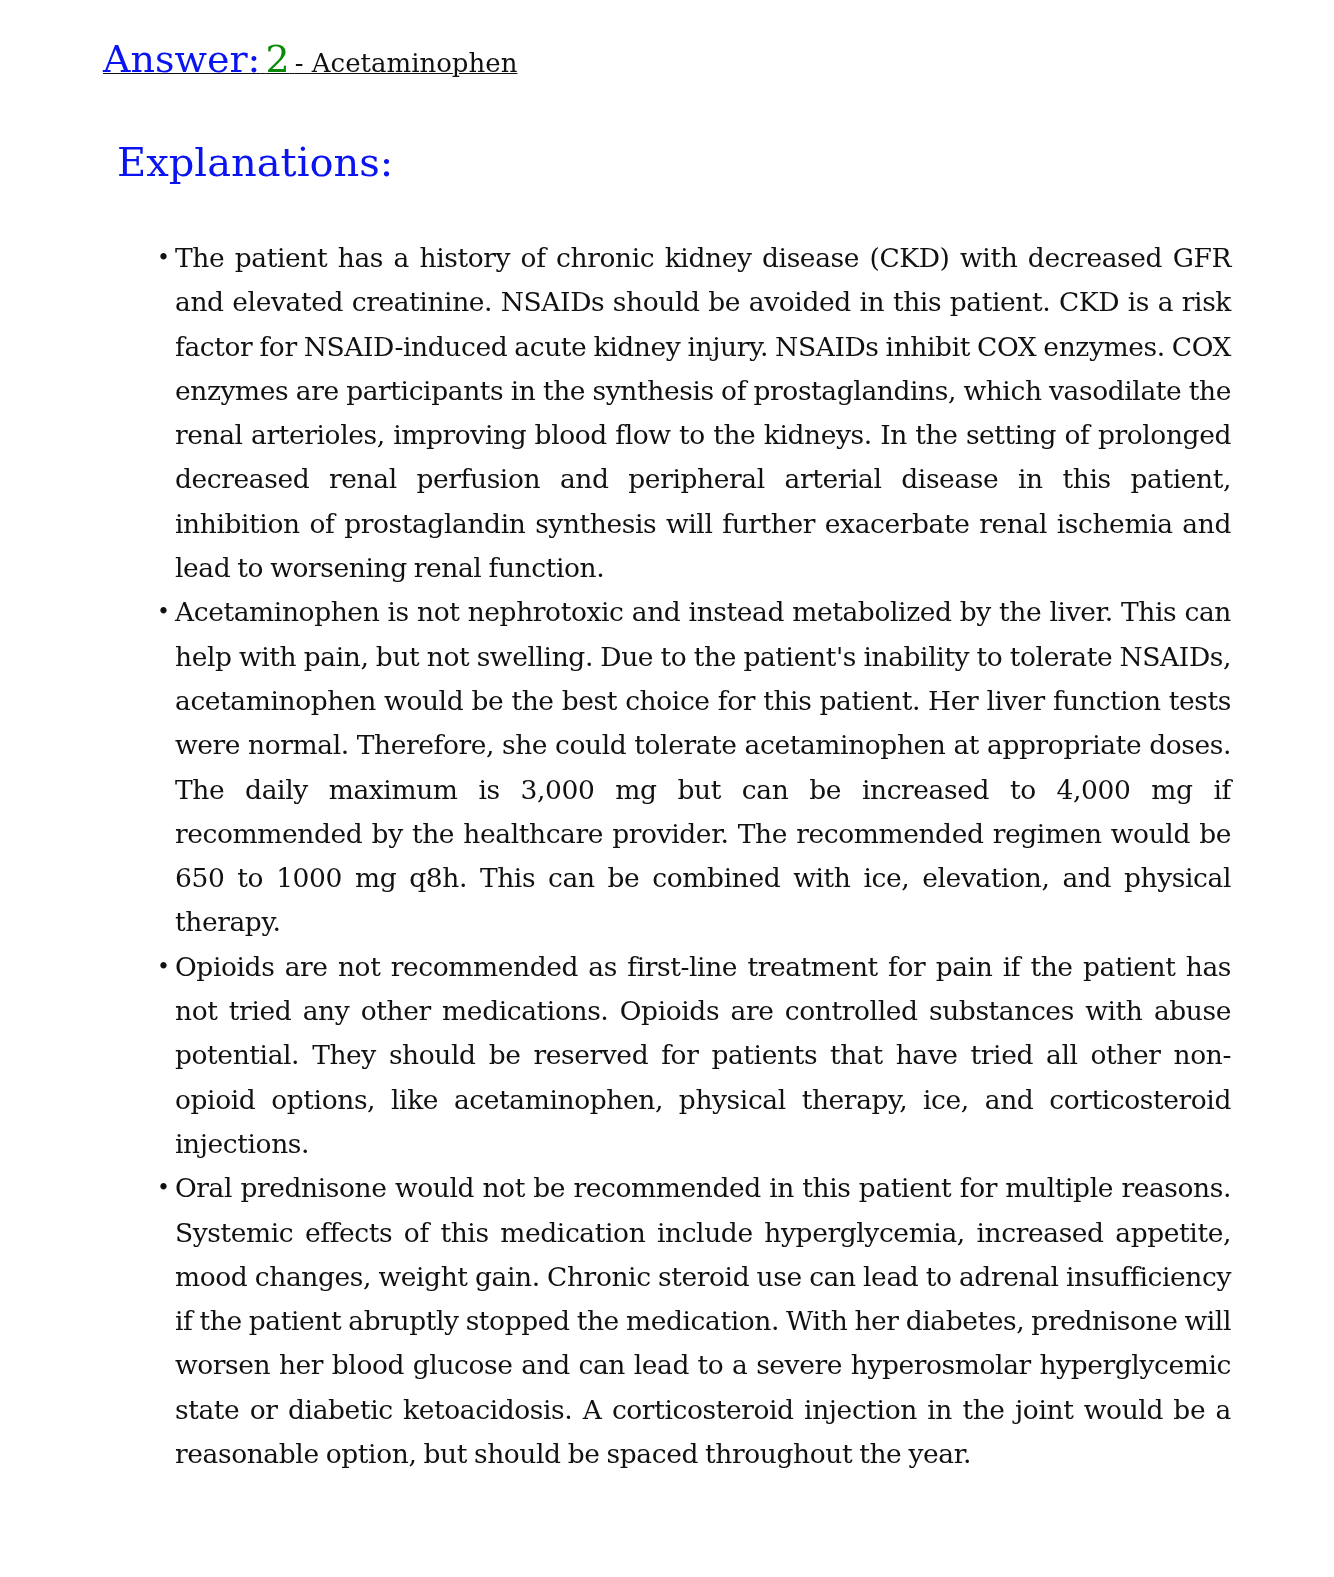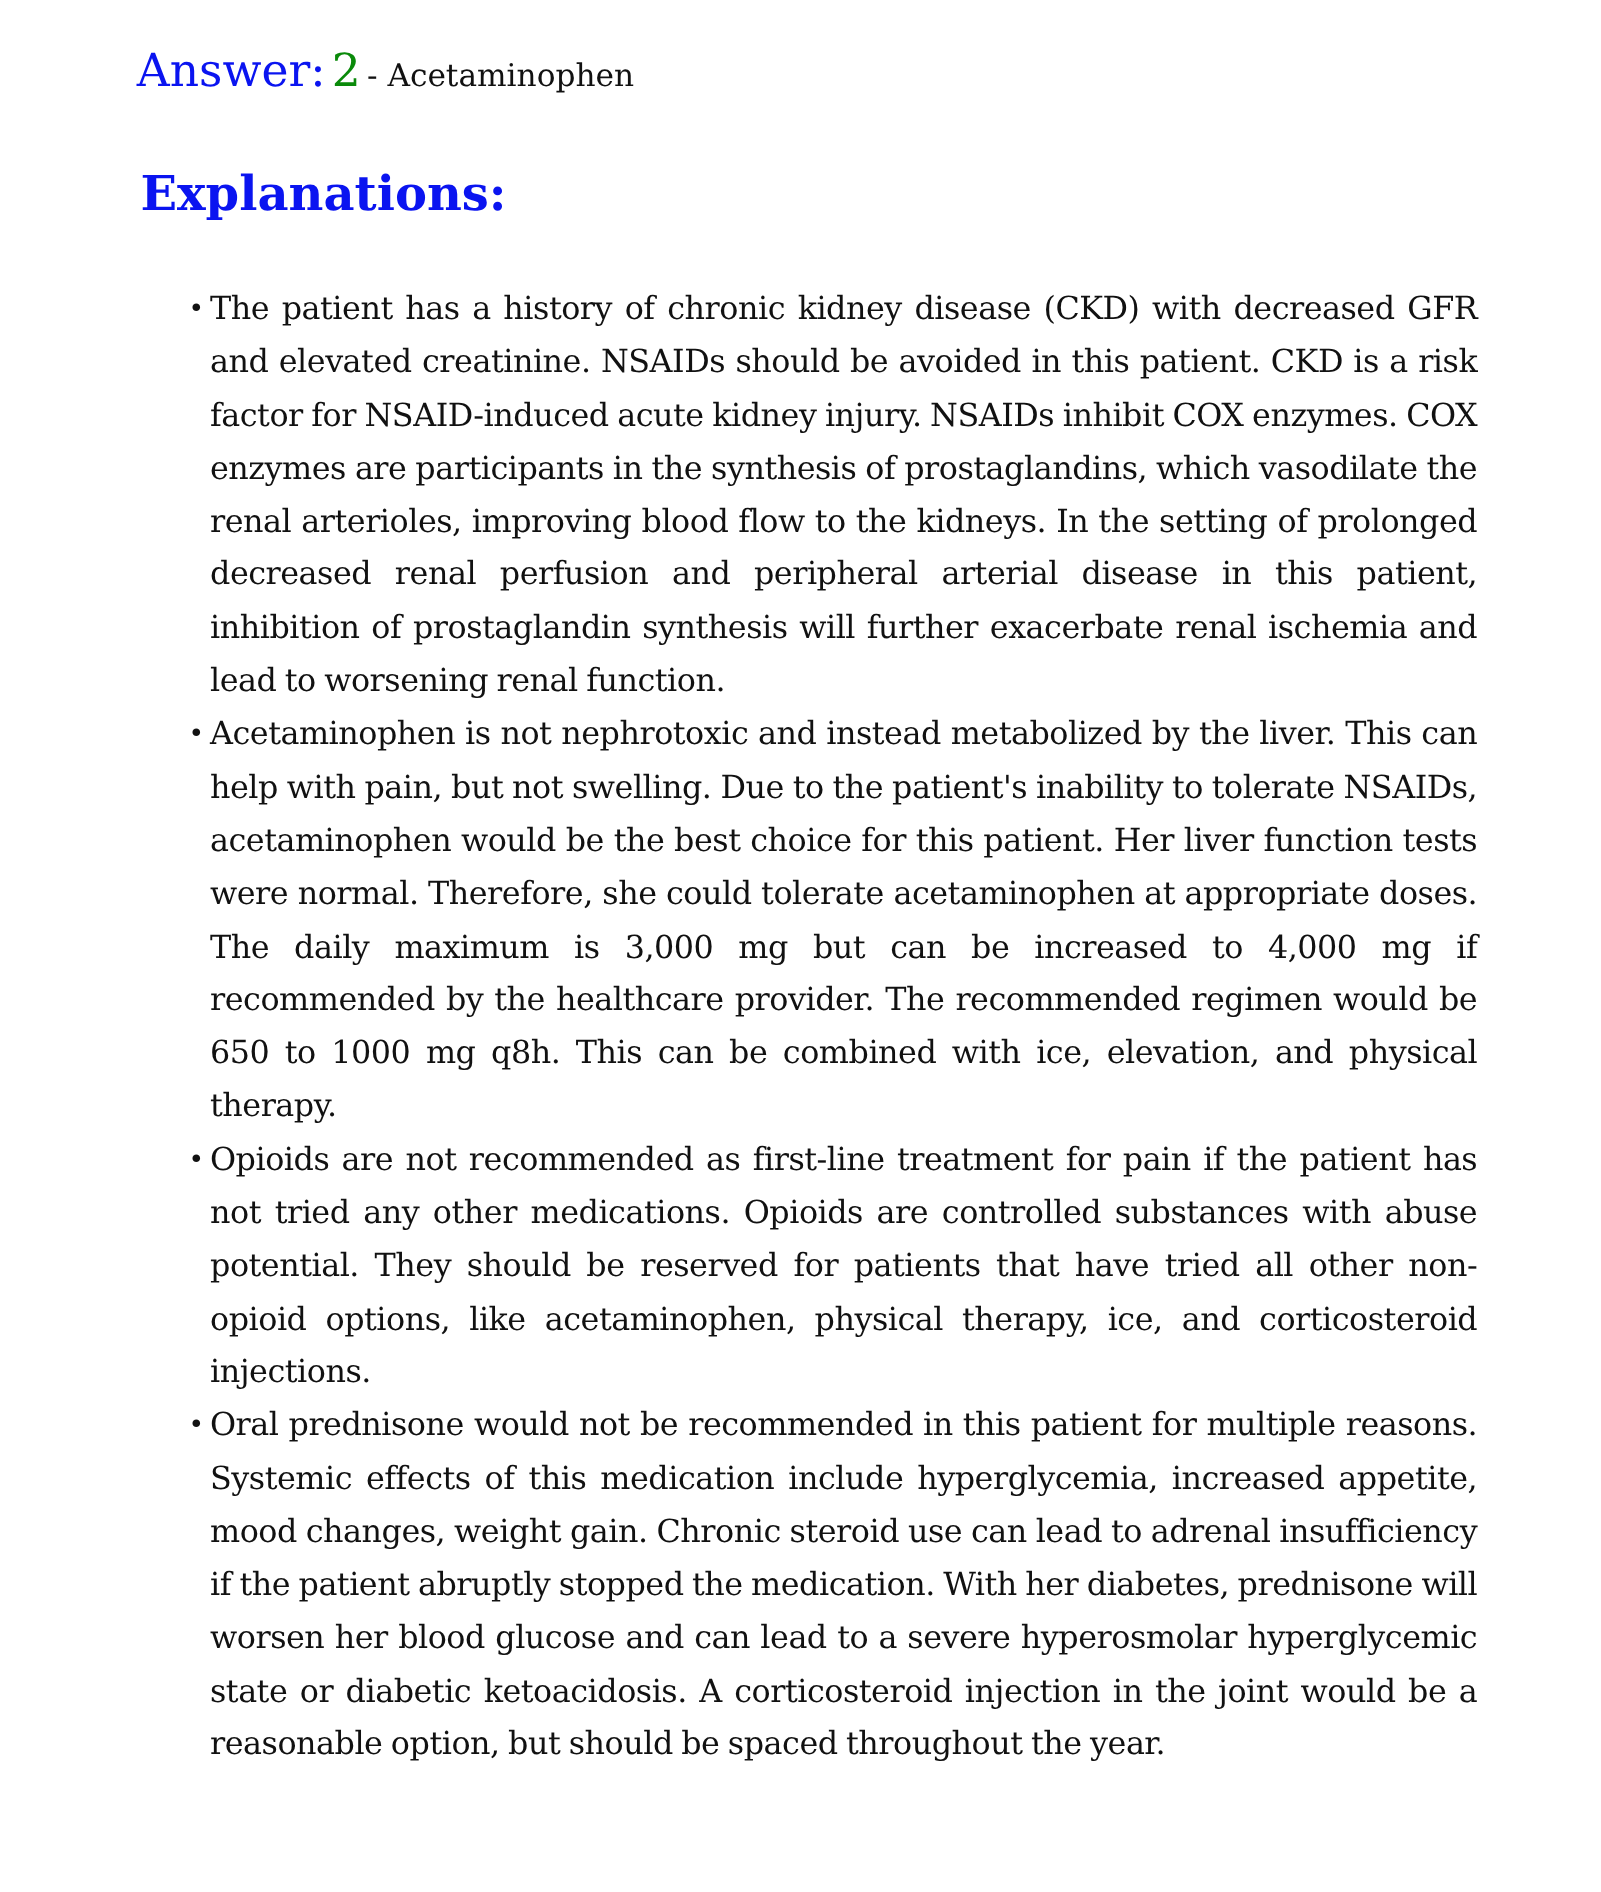--- a/index.html
+++ b/index.html
@@ -10,43 +10,44 @@
     body {
       width: 1334px;
       height: 1577px;
       position: relative;
       overflow: hidden;
       font-family: "DejaVu Serif", "Liberation Serif", serif;
       color: #111111;
     }
     .answer-line {
       position: absolute;
-      left: 114px;
+      left: 103px;
       top: 40px;
       white-space: nowrap;
       line-height: 1;
+      text-decoration: underline;
     }
     .answer-label {
       color: #0a14f0;
       font-size: 38px;
     }
     .answer-number {
       color: #0a8a0a;
       font-size: 38px;
     }
     .answer-text {
       color: #111111;
       font-size: 26px;
     }
     .explanations-heading {
       position: absolute;
       left: 117px;
       top: 142px;
       margin: 0;
-      font-weight: bold;
+      font-weight: normal;
       color: #0a14f0;
       font-size: 40px;
       line-height: 1;
     }
     .bullets {
       position: absolute;
       left: 175px;
       top: 236px;
       width: 1056px;
       margin: 0;

